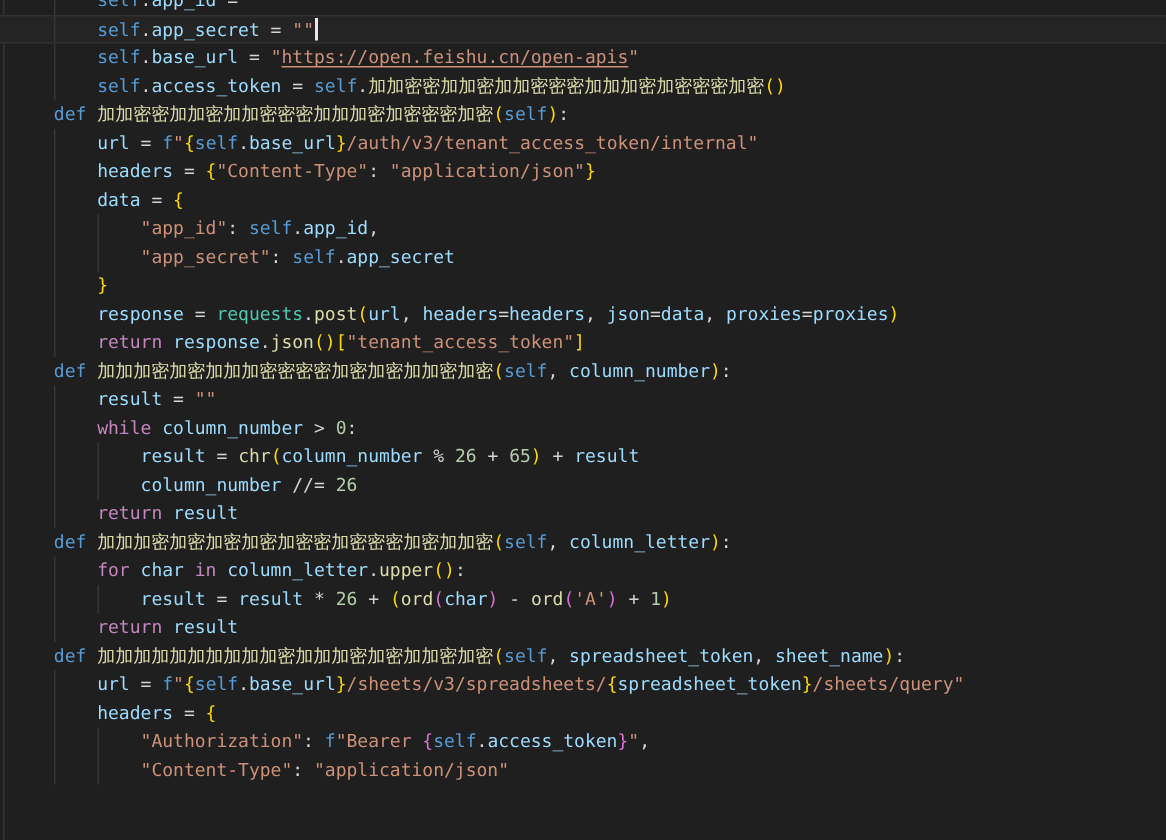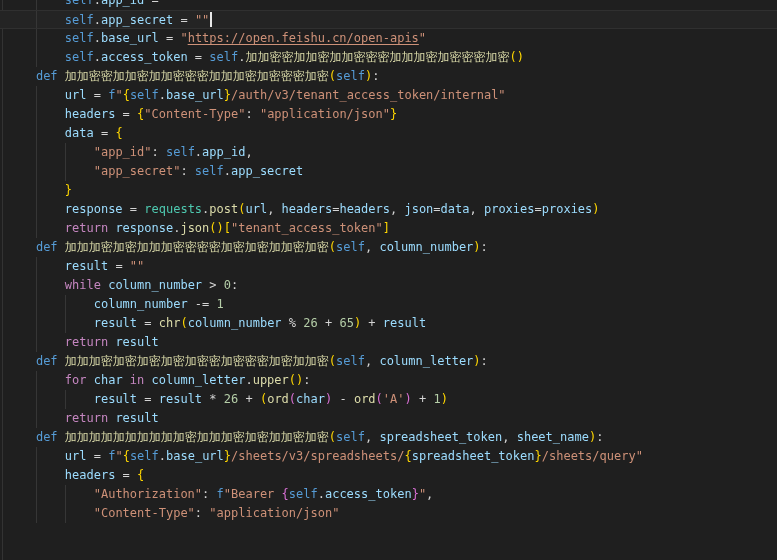--- a/index.html
+++ b/index.html
@@ -70,22 +70,22 @@
     <div class="code-line"><span class="indent-guide" style="left: 35.92px;"></span><span>        </span><span class="tok var" style="color: rgb(156, 220, 254);">headers</span><span class="tok op" style="color: rgb(212, 212, 212);"> = </span><span class="tok b1" style="color: rgb(255, 215, 0);">{</span><span class="tok str" style="color: rgb(206, 145, 120);">"Content-Type"</span><span class="tok op" style="color: rgb(212, 212, 212);">: </span><span class="tok str" style="color: rgb(206, 145, 120);">"application/json"</span><span class="tok b1" style="color: rgb(255, 215, 0);">}</span></div>
     <div class="code-line"><span class="indent-guide" style="left: 35.92px;"></span><span>        </span><span class="tok var" style="color: rgb(156, 220, 254);">data</span><span class="tok op" style="color: rgb(212, 212, 212);"> = </span><span class="tok b1" style="color: rgb(255, 215, 0);">{</span></div>
     <div class="code-line"><span class="indent-guide" style="left: 35.92px;"></span><span class="indent-guide" style="left: 64.84px;"></span><span>            </span><span class="tok str" style="color: rgb(206, 145, 120);">"app_id"</span><span class="tok op" style="color: rgb(212, 212, 212);">: </span><span class="tok kw" style="color: rgb(86, 156, 214);">self</span><span class="tok op" style="color: rgb(212, 212, 212);">.</span><span class="tok var" style="color: rgb(156, 220, 254);">app_id</span><span class="tok op" style="color: rgb(212, 212, 212);">,</span></div>
     <div class="code-line"><span class="indent-guide" style="left: 35.92px;"></span><span class="indent-guide" style="left: 64.84px;"></span><span>            </span><span class="tok str" style="color: rgb(206, 145, 120);">"app_secret"</span><span class="tok op" style="color: rgb(212, 212, 212);">: </span><span class="tok kw" style="color: rgb(86, 156, 214);">self</span><span class="tok op" style="color: rgb(212, 212, 212);">.</span><span class="tok var" style="color: rgb(156, 220, 254);">app_secret</span></div>
     <div class="code-line"><span class="indent-guide" style="left: 35.92px;"></span><span>        </span><span class="tok b1" style="color: rgb(255, 215, 0);">}</span></div>
     <div class="code-line"><span class="indent-guide" style="left: 35.92px;"></span><span>        </span><span class="tok var" style="color: rgb(156, 220, 254);">response</span><span class="tok op" style="color: rgb(212, 212, 212);"> = </span><span class="tok cls" style="color: rgb(78, 201, 176);">requests</span><span class="tok op" style="color: rgb(212, 212, 212);">.</span><span class="tok fn" style="color: rgb(220, 220, 170);">post</span><span class="tok b1" style="color: rgb(255, 215, 0);">(</span><span class="tok var" style="color: rgb(156, 220, 254);">url</span><span class="tok op" style="color: rgb(212, 212, 212);">, </span><span class="tok var" style="color: rgb(156, 220, 254);">headers</span><span class="tok op" style="color: rgb(212, 212, 212);">=</span><span class="tok var" style="color: rgb(156, 220, 254);">headers</span><span class="tok op" style="color: rgb(212, 212, 212);">, </span><span class="tok var" style="color: rgb(156, 220, 254);">json</span><span class="tok op" style="color: rgb(212, 212, 212);">=</span><span class="tok var" style="color: rgb(156, 220, 254);">data</span><span class="tok op" style="color: rgb(212, 212, 212);">, </span><span class="tok var" style="color: rgb(156, 220, 254);">proxies</span><span class="tok op" style="color: rgb(212, 212, 212);">=</span><span class="tok var" style="color: rgb(156, 220, 254);">proxies</span><span class="tok b1" style="color: rgb(255, 215, 0);">)</span></div>
     <div class="code-line"><span class="indent-guide" style="left: 35.92px;"></span><span>        </span><span class="tok ctrl" style="color: rgb(197, 134, 192);">return </span><span class="tok var" style="color: rgb(156, 220, 254);">response</span><span class="tok op" style="color: rgb(212, 212, 212);">.</span><span class="tok fn" style="color: rgb(220, 220, 170);">json</span><span class="tok b1" style="color: rgb(255, 215, 0);">(</span><span class="tok b1" style="color: rgb(255, 215, 0);">)</span><span class="tok b1" style="color: rgb(255, 215, 0);">[</span><span class="tok str" style="color: rgb(206, 145, 120);">"tenant_access_token"</span><span class="tok b1" style="color: rgb(255, 215, 0);">]</span></div>
     <div class="code-line"><span>    </span><span class="tok kw" style="color: rgb(86, 156, 214);">def </span><span class="tok fn" style="color: rgb(220, 220, 170);">加加加密加密加加加密密密密加密加密加加密加密</span><span class="tok b1" style="color: rgb(255, 215, 0);">(</span><span class="tok kw" style="color: rgb(86, 156, 214);">self</span><span class="tok op" style="color: rgb(212, 212, 212);">, </span><span class="tok var" style="color: rgb(156, 220, 254);">column_number</span><span class="tok b1" style="color: rgb(255, 215, 0);">)</span><span class="tok op" style="color: rgb(212, 212, 212);">:</span></div>
     <div class="code-line"><span class="indent-guide" style="left: 35.92px;"></span><span>        </span><span class="tok var" style="color: rgb(156, 220, 254);">result</span><span class="tok op" style="color: rgb(212, 212, 212);"> = </span><span class="tok str" style="color: rgb(206, 145, 120);">""</span></div>
     <div class="code-line"><span class="indent-guide" style="left: 35.92px;"></span><span>        </span><span class="tok ctrl" style="color: rgb(197, 134, 192);">while </span><span class="tok var" style="color: rgb(156, 220, 254);">column_number</span><span class="tok op" style="color: rgb(212, 212, 212);"> &gt; </span><span class="tok num" style="color: rgb(181, 206, 168);">0</span><span class="tok op" style="color: rgb(212, 212, 212);">:</span></div>
-    <div class="code-line"><span class="indent-guide" style="left: 35.92px;"></span><span class="indent-guide" style="left: 64.84px;"></span><span>            </span><span class="tok var" style="color: rgb(156, 220, 254);">column_number</span><span class="tok op" style="color: rgb(212, 212, 212);"> -= </span><span class="tok num" style="color: rgb(181, 206, 168);">1</span></div>
     <div class="code-line"><span class="indent-guide" style="left: 35.92px;"></span><span class="indent-guide" style="left: 64.84px;"></span><span>            </span><span class="tok var" style="color: rgb(156, 220, 254);">result</span><span class="tok op" style="color: rgb(212, 212, 212);"> = </span><span class="tok fn" style="color: rgb(220, 220, 170);">chr</span><span class="tok b1" style="color: rgb(255, 215, 0);">(</span><span class="tok var" style="color: rgb(156, 220, 254);">column_number</span><span class="tok op" style="color: rgb(212, 212, 212);"> % </span><span class="tok num" style="color: rgb(181, 206, 168);">26</span><span class="tok op" style="color: rgb(212, 212, 212);"> + </span><span class="tok num" style="color: rgb(181, 206, 168);">65</span><span class="tok b1" style="color: rgb(255, 215, 0);">)</span><span class="tok op" style="color: rgb(212, 212, 212);"> + </span><span class="tok var" style="color: rgb(156, 220, 254);">result</span></div>
+    <div class="code-line"><span class="indent-guide" style="left: 35.92px;"></span><span class="indent-guide" style="left: 64.84px;"></span><span>            </span><span class="tok var" style="color: rgb(156, 220, 254);">column_number</span><span class="tok op" style="color: rgb(212, 212, 212);"> //= </span><span class="tok num" style="color: rgb(181, 206, 168);">26</span></div>
     <div class="code-line"><span class="indent-guide" style="left: 35.92px;"></span><span>        </span><span class="tok ctrl" style="color: rgb(197, 134, 192);">return </span><span class="tok var" style="color: rgb(156, 220, 254);">result</span></div>
     <div class="code-line"><span>    </span><span class="tok kw" style="color: rgb(86, 156, 214);">def </span><span class="tok fn" style="color: rgb(220, 220, 170);">加加加密加密加密加密加密密加密密密加密加加密</span><span class="tok b1" style="color: rgb(255, 215, 0);">(</span><span class="tok kw" style="color: rgb(86, 156, 214);">self</span><span class="tok op" style="color: rgb(212, 212, 212);">, </span><span class="tok var" style="color: rgb(156, 220, 254);">column_letter</span><span class="tok b1" style="color: rgb(255, 215, 0);">)</span><span class="tok op" style="color: rgb(212, 212, 212);">:</span></div>
     <div class="code-line"><span class="indent-guide" style="left: 35.92px;"></span><span>        </span><span class="tok ctrl" style="color: rgb(197, 134, 192);">for </span><span class="tok var" style="color: rgb(156, 220, 254);">char</span><span class="tok ctrl" style="color: rgb(197, 134, 192);"> in </span><span class="tok var" style="color: rgb(156, 220, 254);">column_letter</span><span class="tok op" style="color: rgb(212, 212, 212);">.</span><span class="tok fn" style="color: rgb(220, 220, 170);">upper</span><span class="tok b1" style="color: rgb(255, 215, 0);">(</span><span class="tok b1" style="color: rgb(255, 215, 0);">)</span><span class="tok op" style="color: rgb(212, 212, 212);">:</span></div>
     <div class="code-line"><span class="indent-guide" style="left: 35.92px;"></span><span class="indent-guide" style="left: 64.84px;"></span><span>            </span><span class="tok var" style="color: rgb(156, 220, 254);">result</span><span class="tok op" style="color: rgb(212, 212, 212);"> = </span><span class="tok var" style="color: rgb(156, 220, 254);">result</span><span class="tok op" style="color: rgb(212, 212, 212);"> * </span><span class="tok num" style="color: rgb(181, 206, 168);">26</span><span class="tok op" style="color: rgb(212, 212, 212);"> + </span><span class="tok b1" style="color: rgb(255, 215, 0);">(</span><span class="tok fn" style="color: rgb(220, 220, 170);">ord</span><span class="tok b2" style="color: rgb(218, 112, 214);">(</span><span class="tok var" style="color: rgb(156, 220, 254);">char</span><span class="tok b2" style="color: rgb(218, 112, 214);">)</span><span class="tok op" style="color: rgb(212, 212, 212);"> - </span><span class="tok fn" style="color: rgb(220, 220, 170);">ord</span><span class="tok b2" style="color: rgb(218, 112, 214);">(</span><span class="tok str" style="color: rgb(206, 145, 120);">'A'</span><span class="tok b2" style="color: rgb(218, 112, 214);">)</span><span class="tok op" style="color: rgb(212, 212, 212);"> + </span><span class="tok num" style="color: rgb(181, 206, 168);">1</span><span class="tok b1" style="color: rgb(255, 215, 0);">)</span></div>
     <div class="code-line"><span class="indent-guide" style="left: 35.92px;"></span><span>        </span><span class="tok ctrl" style="color: rgb(197, 134, 192);">return </span><span class="tok var" style="color: rgb(156, 220, 254);">result</span></div>
     <div class="code-line"><span>    </span><span class="tok kw" style="color: rgb(86, 156, 214);">def </span><span class="tok fn" style="color: rgb(220, 220, 170);">加加加加加加加加加加密加加加密加密加加密加密</span><span class="tok b1" style="color: rgb(255, 215, 0);">(</span><span class="tok kw" style="color: rgb(86, 156, 214);">self</span><span class="tok op" style="color: rgb(212, 212, 212);">, </span><span class="tok var" style="color: rgb(156, 220, 254);">spreadsheet_token</span><span class="tok op" style="color: rgb(212, 212, 212);">, </span><span class="tok var" style="color: rgb(156, 220, 254);">sheet_name</span><span class="tok b1" style="color: rgb(255, 215, 0);">)</span><span class="tok op" style="color: rgb(212, 212, 212);">:</span></div>
     <div class="code-line"><span class="indent-guide" style="left: 35.92px;"></span><span>        </span><span class="tok var" style="color: rgb(156, 220, 254);">url</span><span class="tok op" style="color: rgb(212, 212, 212);"> = </span><span class="tok kw" style="color: rgb(86, 156, 214);">f</span><span class="tok str" style="color: rgb(206, 145, 120);">"</span><span class="tok b1" style="color: rgb(255, 215, 0);">{</span><span class="tok kw" style="color: rgb(86, 156, 214);">self</span><span class="tok op" style="color: rgb(212, 212, 212);">.</span><span class="tok var" style="color: rgb(156, 220, 254);">base_url</span><span class="tok b1" style="color: rgb(255, 215, 0);">}</span><span class="tok str" style="color: rgb(206, 145, 120);">/sheets/v3/spreadsheets/</span><span class="tok b1" style="color: rgb(255, 215, 0);">{</span><span class="tok var" style="color: rgb(156, 220, 254);">spreadsheet_token</span><span class="tok b1" style="color: rgb(255, 215, 0);">}</span><span class="tok str" style="color: rgb(206, 145, 120);">/sheets/query"</span></div>
     <div class="code-line"><span class="indent-guide" style="left: 35.92px;"></span><span>        </span><span class="tok var" style="color: rgb(156, 220, 254);">headers</span><span class="tok op" style="color: rgb(212, 212, 212);"> = </span><span class="tok b1" style="color: rgb(255, 215, 0);">{</span></div>
     <div class="code-line"><span class="indent-guide" style="left: 35.92px;"></span><span class="indent-guide" style="left: 64.84px;"></span><span>            </span><span class="tok str" style="color: rgb(206, 145, 120);">"Authorization"</span><span class="tok op" style="color: rgb(212, 212, 212);">: </span><span class="tok kw" style="color: rgb(86, 156, 214);">f</span><span class="tok str" style="color: rgb(206, 145, 120);">"Bearer </span><span class="tok b2" style="color: rgb(218, 112, 214);">{</span><span class="tok kw" style="color: rgb(86, 156, 214);">self</span><span class="tok op" style="color: rgb(212, 212, 212);">.</span><span class="tok var" style="color: rgb(156, 220, 254);">access_token</span><span class="tok b2" style="color: rgb(218, 112, 214);">}</span><span class="tok str" style="color: rgb(206, 145, 120);">"</span><span class="tok op" style="color: rgb(212, 212, 212);">,</span></div>
     <div class="code-line"><span class="indent-guide" style="left: 35.92px;"></span><span class="indent-guide" style="left: 64.84px;"></span><span>            </span><span class="tok str" style="color: rgb(206, 145, 120);">"Content-Type"</span><span class="tok op" style="color: rgb(212, 212, 212);">: </span><span class="tok str" style="color: rgb(206, 145, 120);">"application/json"</span></div>

